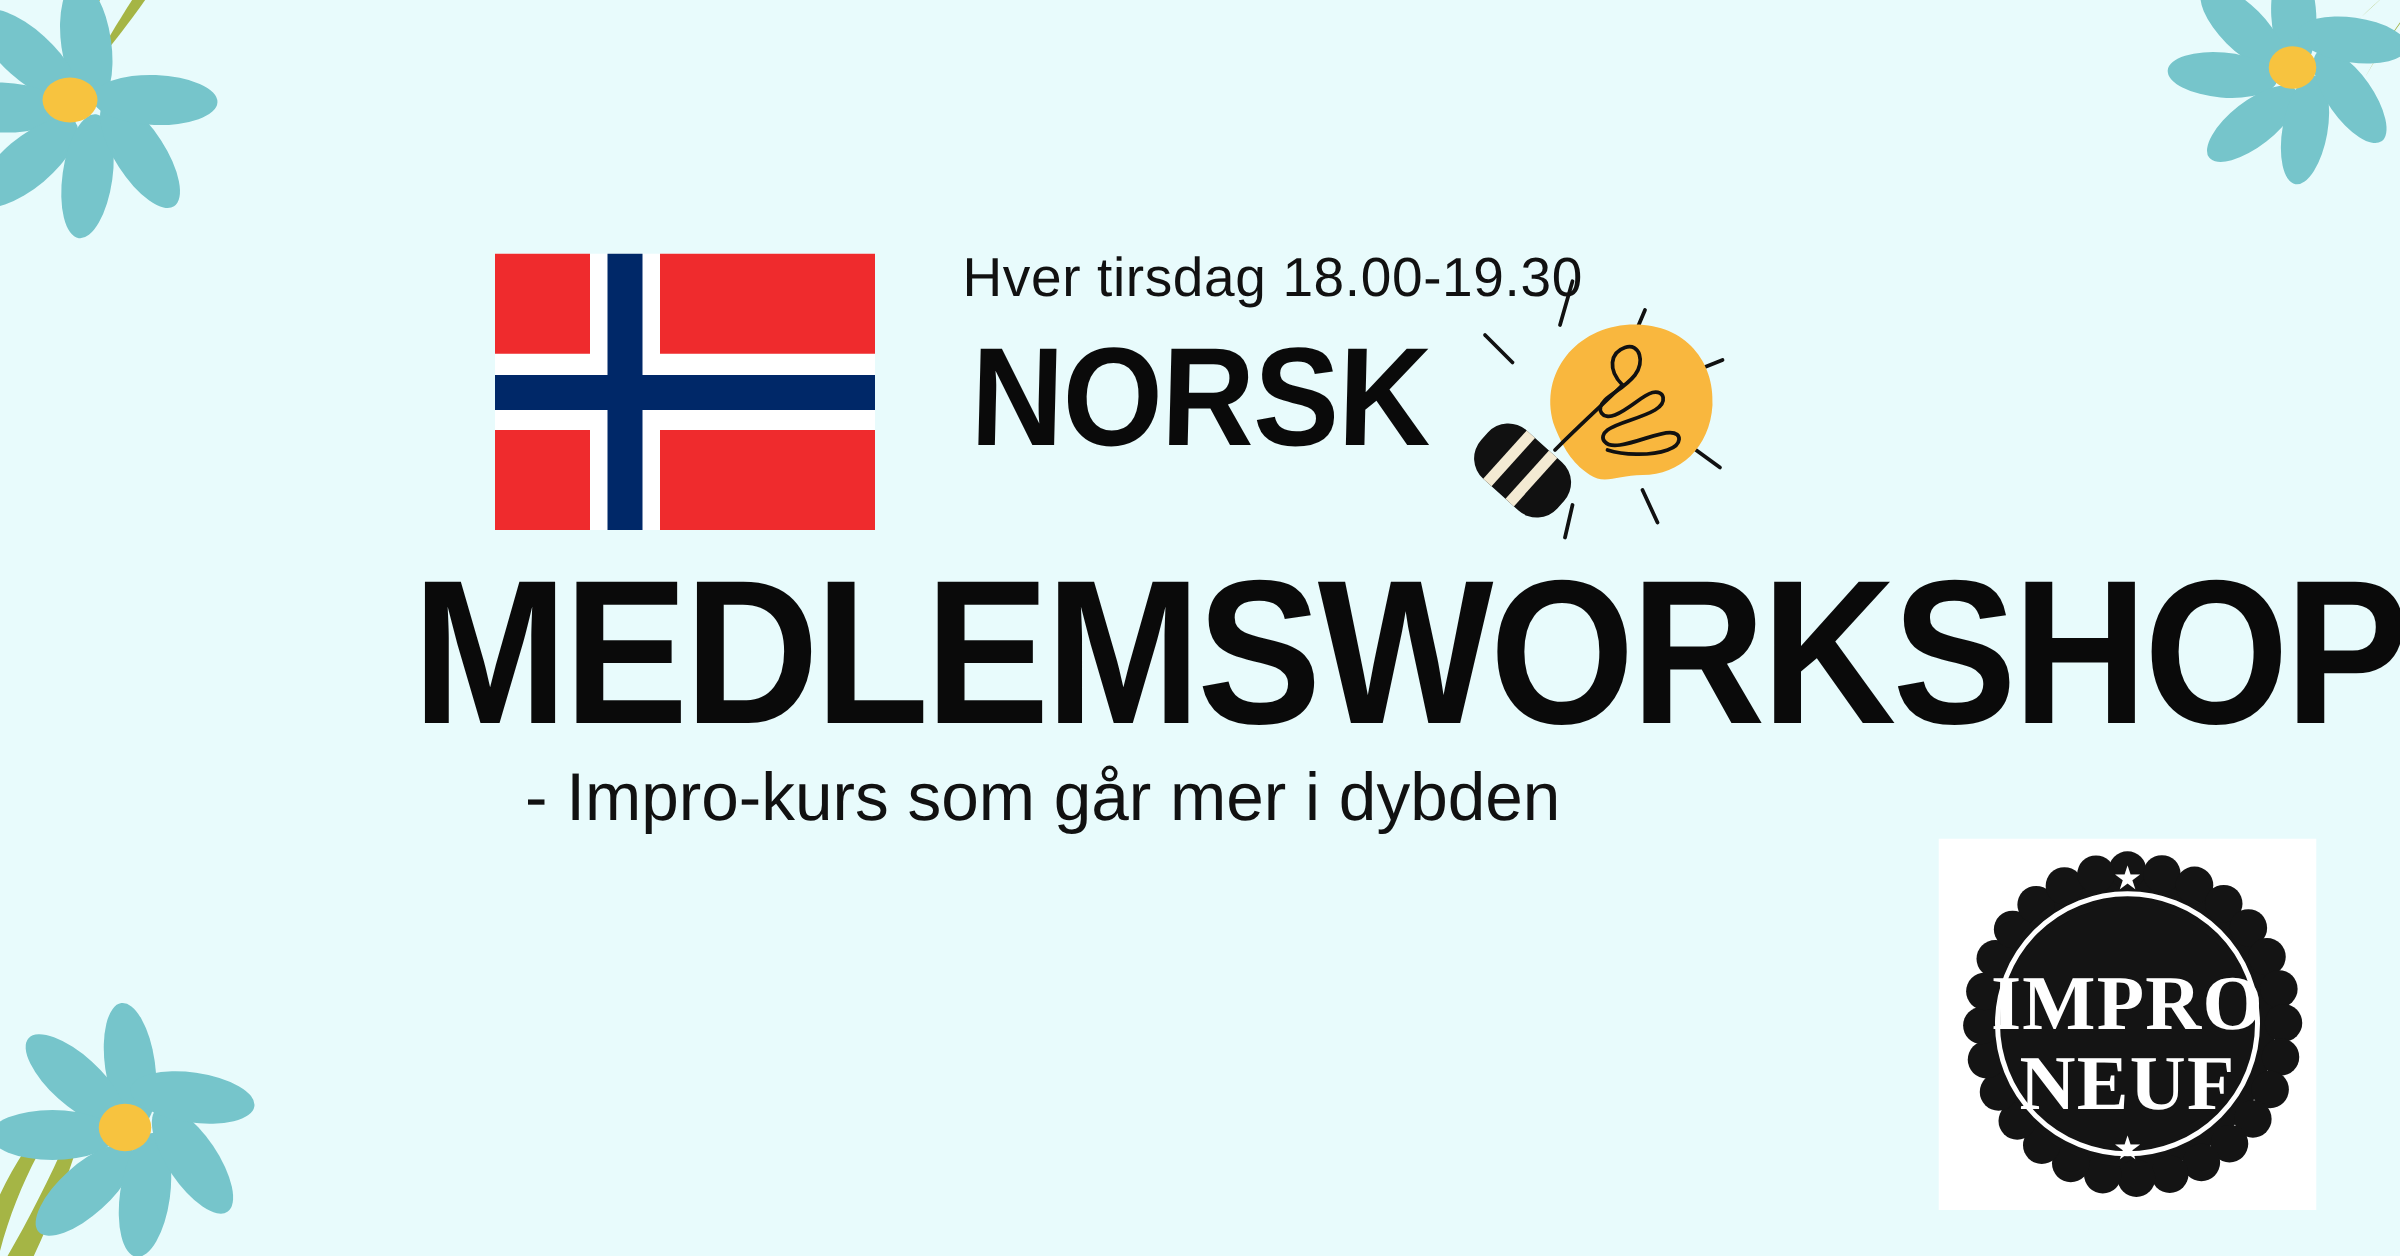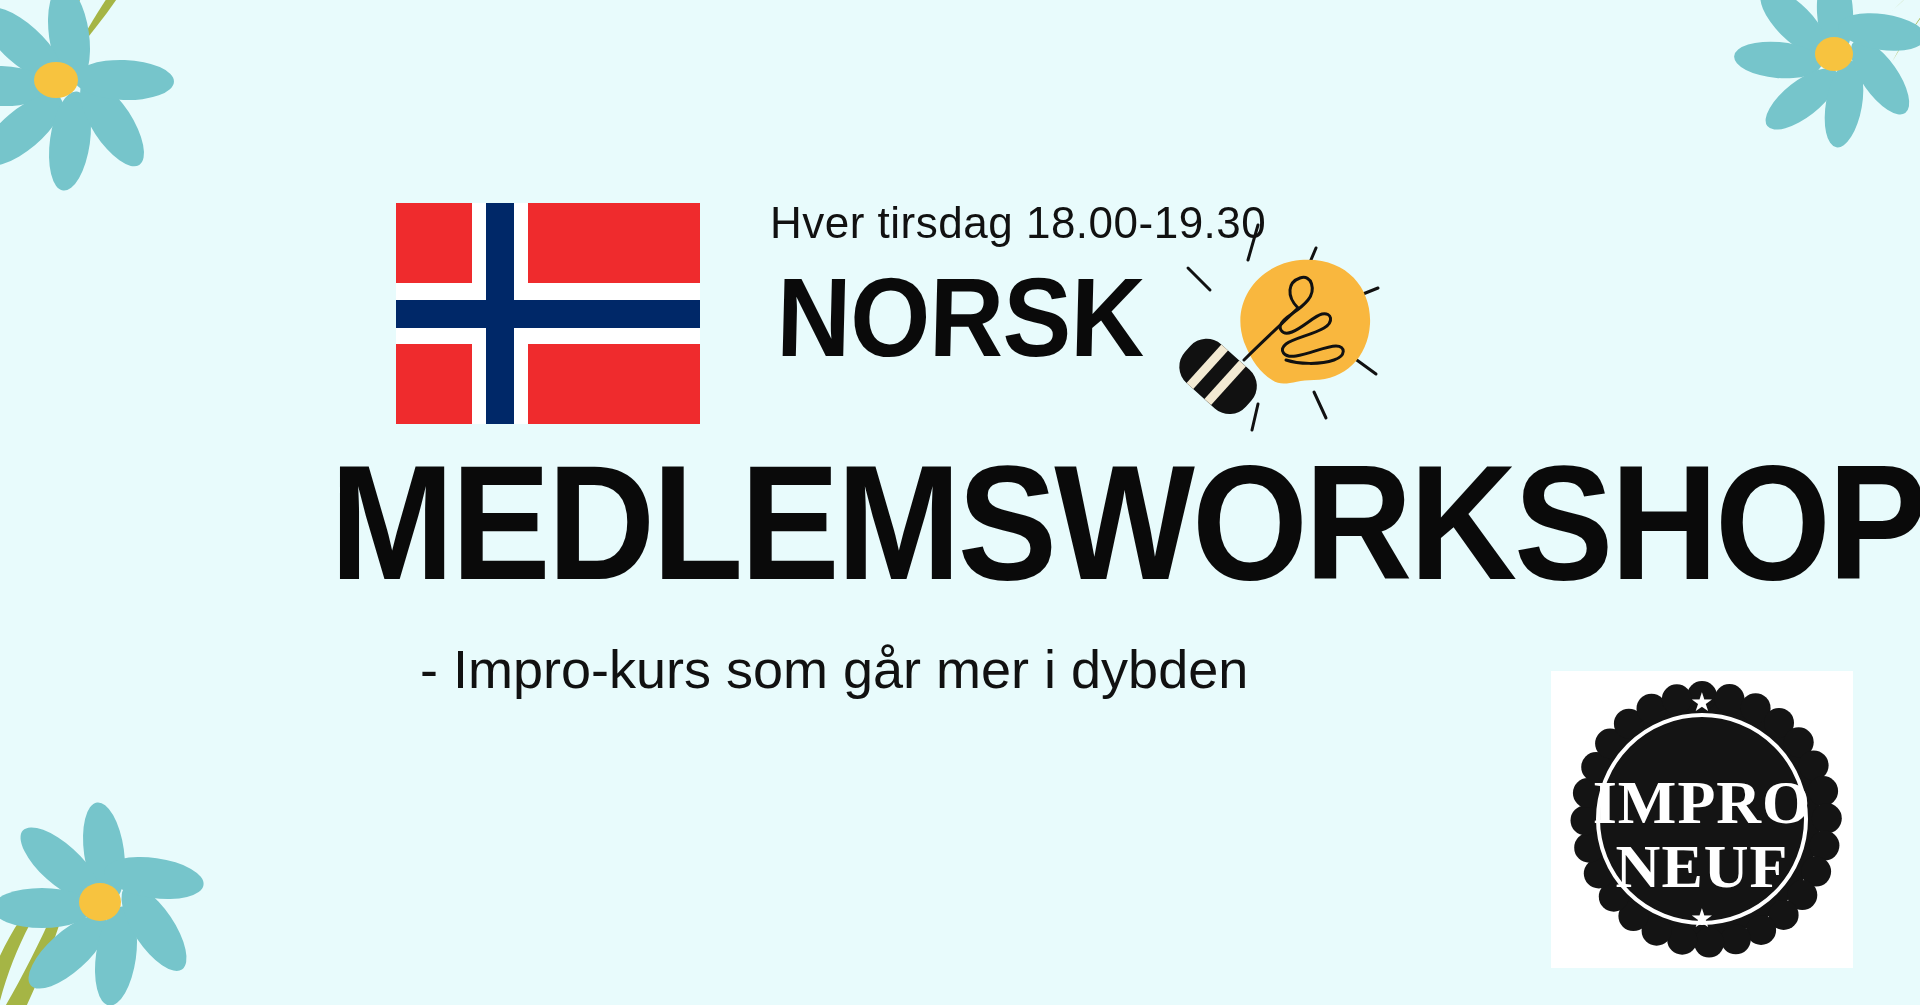--- a/index.html
+++ b/index.html
@@ -91,21 +91,21 @@
     letter-spacing: -3px;
     color: #0a0a0a;
     transform: scaleX(0.98) scaleY(1.08);
     transform-origin: left top;
     white-space: nowrap;
   }
 
   #subtitle {
     position: absolute;
     left: 420px;
-    top: 638px;
+    top: 607px;
     font-family: "Liberation Sans", sans-serif;
     font-size: 54px;
     font-weight: 400;
     letter-spacing: 0px;
     color: #111111;
     white-space: nowrap;
   }
 
   
   #logo-box {

